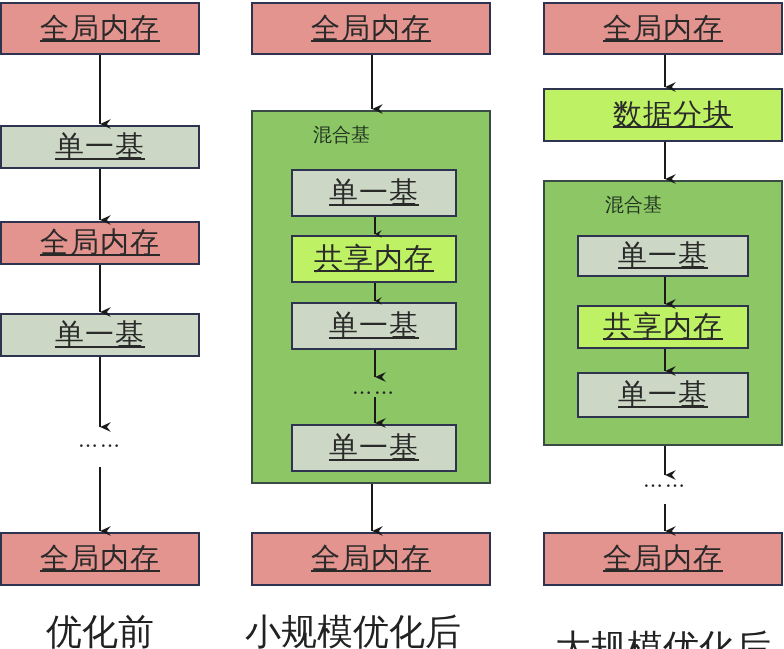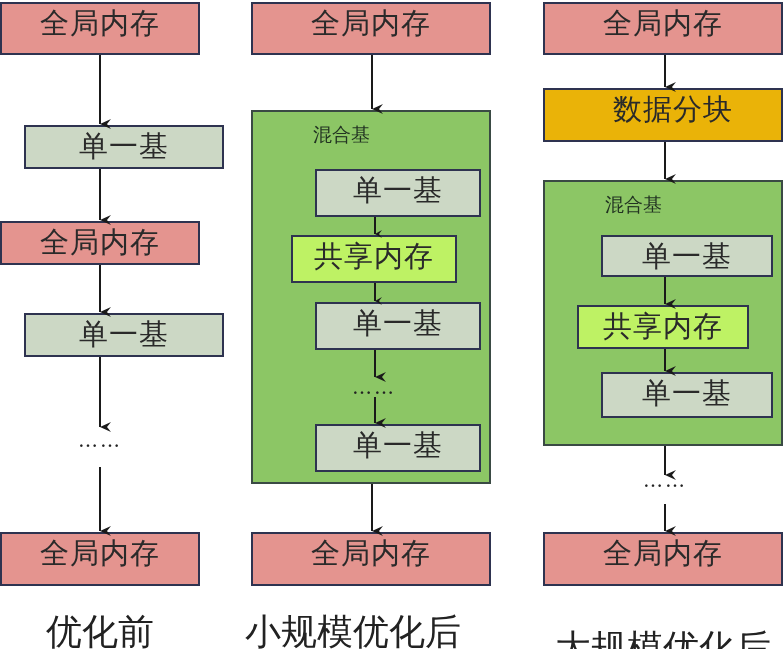--- a/index.html
+++ b/index.html
@@ -1,24 +1,24 @@
 <!DOCTYPE html>
 <html><head>
 <meta charset="utf-8">
 <style>
   html, body { margin: 0; padding: 0; background: #ffffff; }
   body { width: 784px; height: 649px; position: relative; overflow: hidden;
          font-family: "DejaVu Serif", "Liberation Serif", serif; color: #2a2a2a; }
   .box { position: absolute; box-sizing: border-box; border: 2px solid #2e3350;
-         display: flex; align-items: flex-start; justify-content: center;
-         font-size: 29px; letter-spacing: 1px; }
+         display: flex; align-items: center; justify-content: center;
+         font-size: 29px; letter-spacing: 1px; text-decoration: underline; }
   .global { background: #e4948f; }
-  .single { background: #ccd8c5; margin-left: 24px; }
+  .single { background: #ccd8c5; }
   .shared { background: #bef264; }
-  .chunk  { background: #eab308; padding-left: 20px; }
+  .chunk  { background: #bef264; padding-left: 20px; }
   .hybrid { position: absolute; box-sizing: border-box; background: #8cc665;
             border: 2px solid #3a4a44; }
   .hybrid-title { position: absolute; left: 16px; top: 10px; font-size: 19px; color: #223322; margin-left: 44px; }
   .caption { position: absolute; font-size: 36px; text-align: center; color: #222; }
   .dots { position: absolute; font-size: 20px; letter-spacing: 2px; text-align: center; color: #222; }
   svg.arrows { position: absolute; left: 0; top: 0; width: 784px; height: 649px; pointer-events: none; }
 </style>
 </head>
 <body>
 

